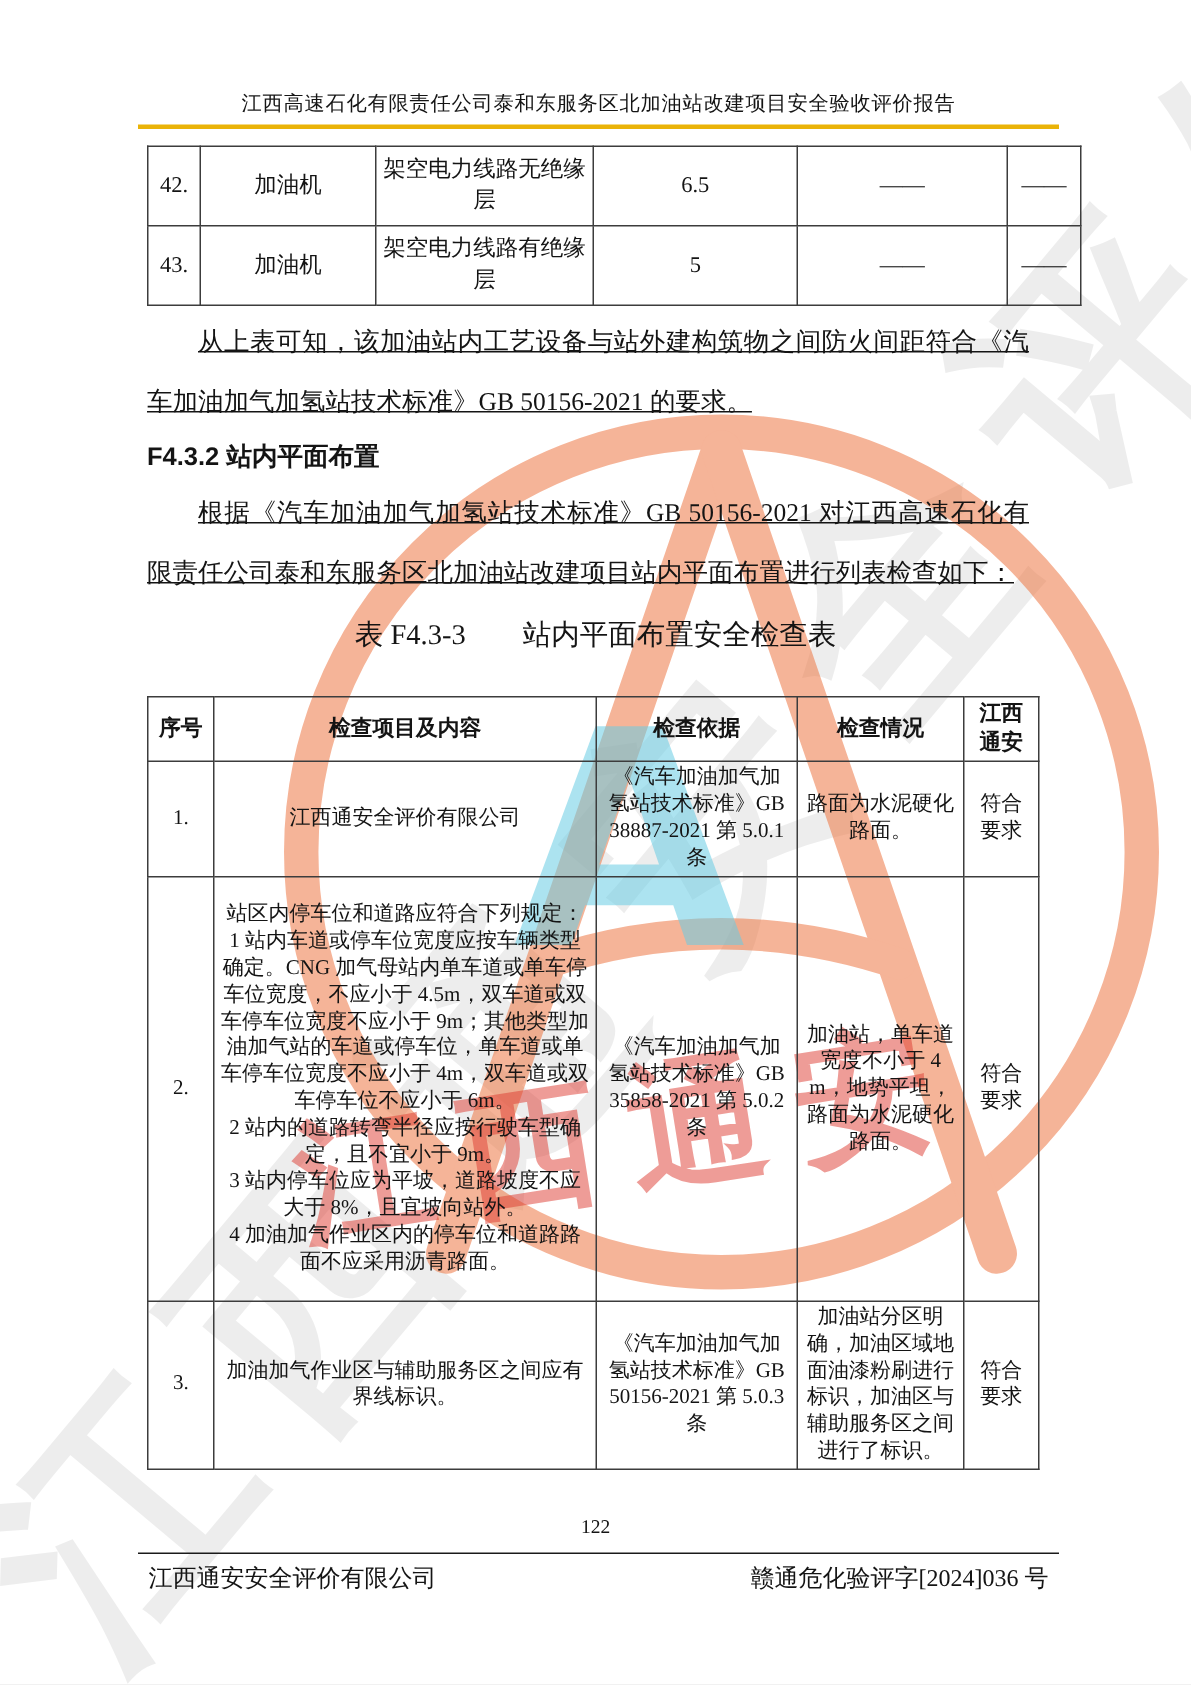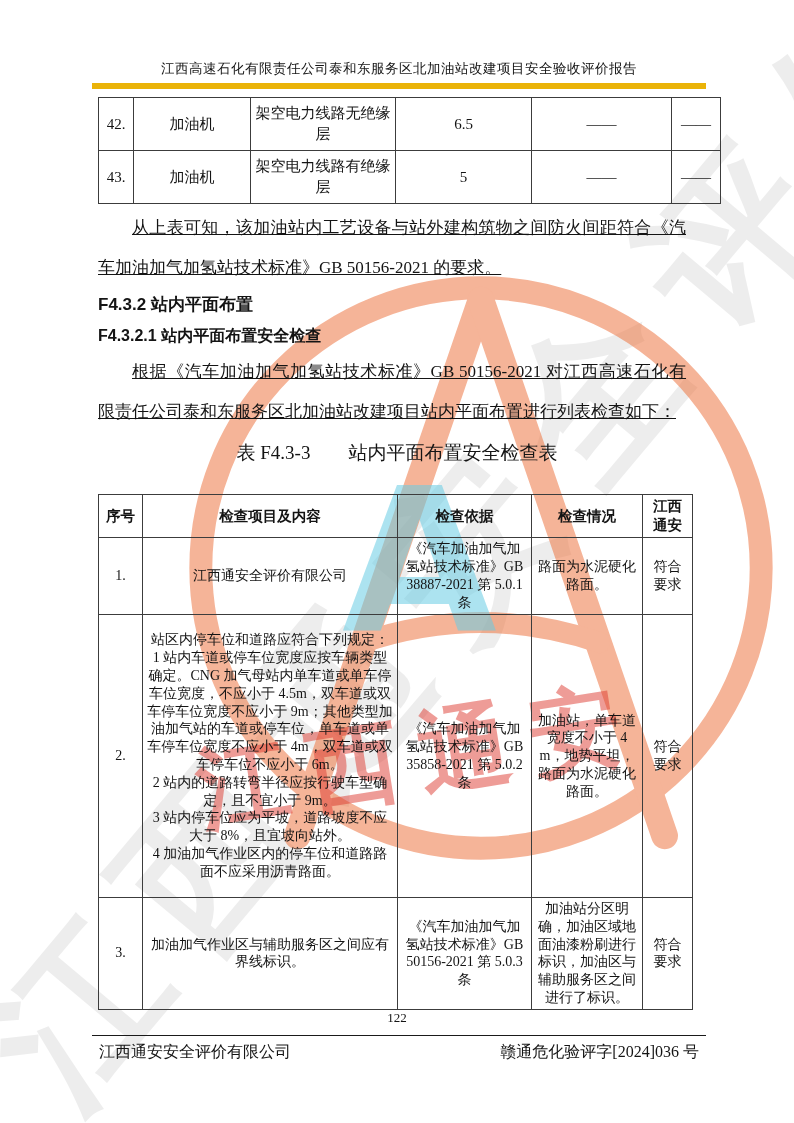--- a/index.html
+++ b/index.html
@@ -24,21 +24,21 @@
     font-size:200px;line-height:1;color:rgba(104,204,228,0.55);
   }
   .wm-red{
     left:195px;top:700px;width:470px;
     transform:rotate(-9deg);
     font-family:"DejaVu Sans",sans-serif;font-weight:bold;
     font-size:92px;letter-spacing:20px;line-height:1.2;
     color:rgba(222,58,48,0.50);white-space:nowrap;
   }
   
-  .hdr{position:absolute;top:60px;left:92px;right:88px;border-bottom:6px solid #eab308;padding-bottom:5px;}
+  .hdr{position:absolute;top:60px;left:92px;right:88px;border-bottom:3px solid #eab308;padding-bottom:5px;}
   .hdr-title{text-align:center;font-size:13.5px;letter-spacing:0.5px;}
   .ftr-page{position:absolute;top:1010px;left:0;width:100%;text-align:center;font-size:13px;}
   .ftr-rule{position:absolute;top:1035px;left:92px;right:88px;border-top:1.5px solid #1a1a1a;}
   .ftr-row{position:absolute;top:1042px;left:99px;right:95px;display:flex;justify-content:space-between;font-size:16px;}
   
   .content{position:absolute;top:97px;left:98px;width:598px;z-index:2;}
   p.body-p{margin:4px 10px 0 0;font-size:17px;line-height:40px;text-indent:2em;text-align:justify;text-decoration:underline;}
   h3.h-sec{margin:4px 0 2px 0;font-family:"Liberation Sans","DejaVu Sans",sans-serif;font-size:17px;line-height:26px;}
   h4.h-sub{margin:6px 0 0 0;font-family:"Liberation Sans","DejaVu Sans",sans-serif;font-size:16px;line-height:24px;}
   .tbl-caption{margin:8px 0 4px 0;text-align:center;font-size:19px;}
@@ -106,21 +106,20 @@
           <td>架空电力线路有绝缘层</td>
           <td>5</td>
           <td>——</td>
           <td>——</td>
         </tr>
       </tbody>
     </table>
 
     <p class="body-p">从上表可知，该加油站内工艺设备与站外建构筑物之间防火间距符合《汽车加油加气加氢站技术标准》GB 50156-2021 的要求。</p>
     <h3 class="h-sec">F4.3.2 站内平面布置</h3>
-    <h4 class="h-sub">F4.3.2.1 站内平面布置安全检查</h4>
     <p class="body-p">根据《汽车加油加气加氢站技术标准》GB 50156-2021 对江西高速石化有限责任公司泰和东服务区北加油站改建项目站内平面布置进行列表检查如下：</p>
 
     <div class="tbl-caption">
       <span class="cap-label">表 F4.3-3</span><span>站内平面布置安全检查表</span>
     </div>
 
     <table class="t-main">
       <colgroup>
           <col style="width:44px">
           <col style="width:255px">

